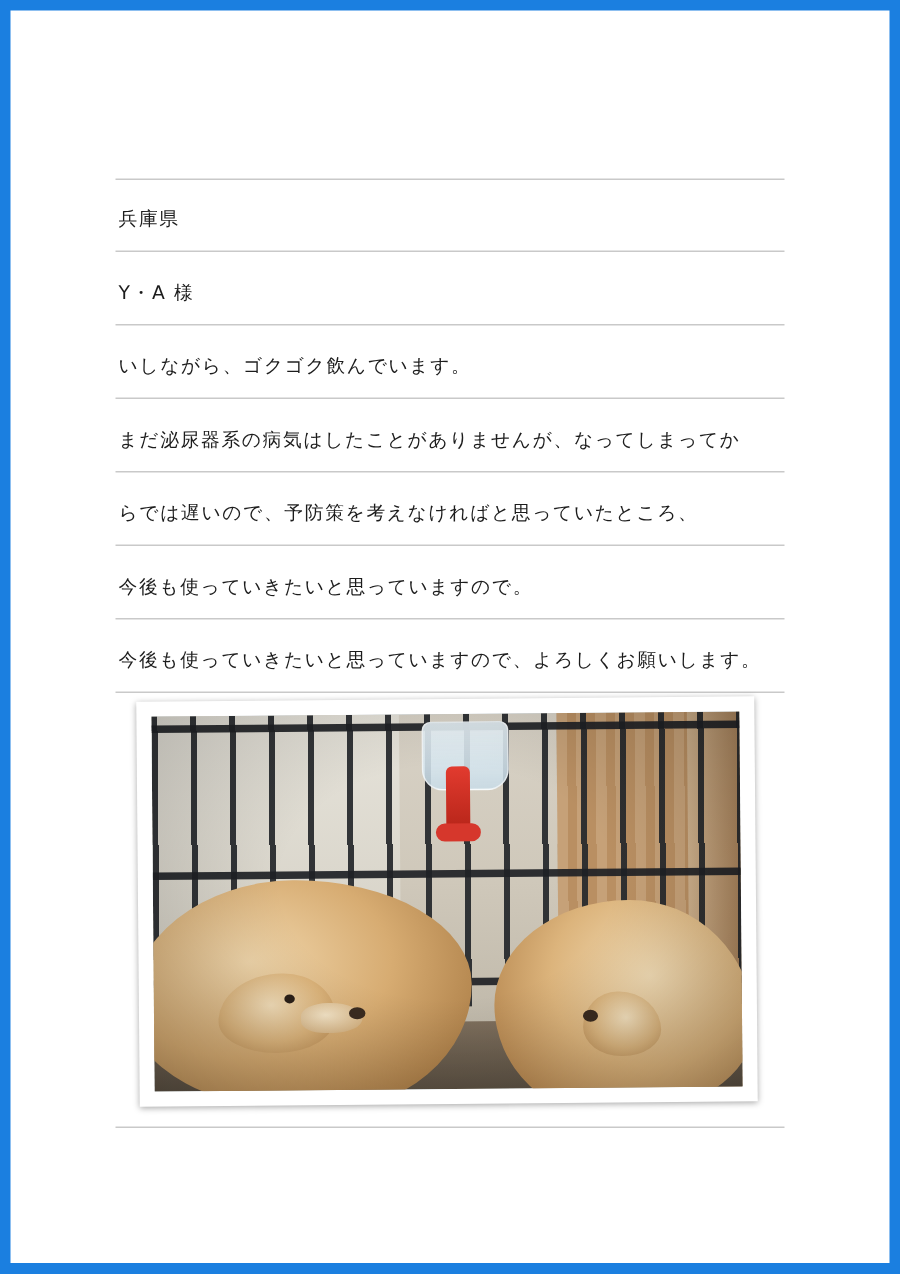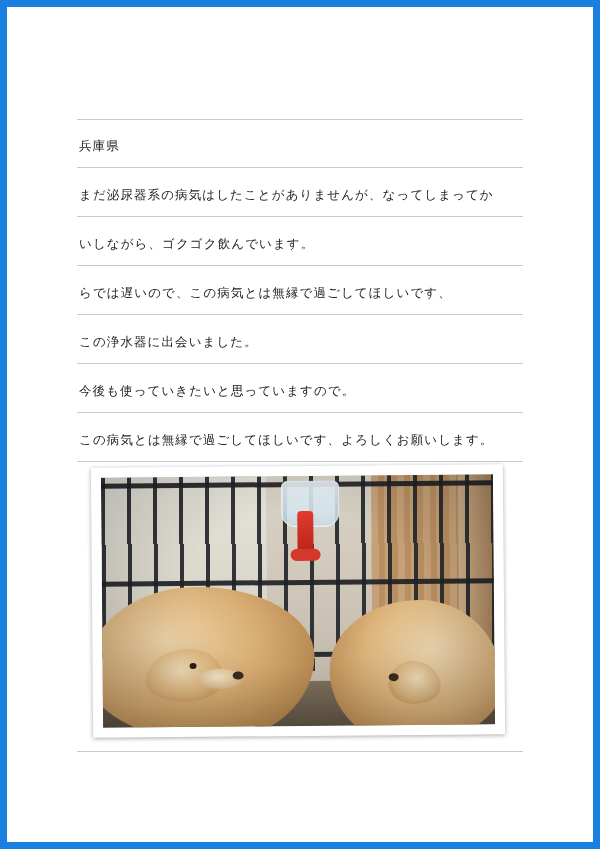--- a/index.html
+++ b/index.html
@@ -214,36 +214,36 @@
 </head>
 <body style="background: rgb(27, 127, 224);">
 
 <div class="page">
   <div class="sheet">
 
     <div class="line">
       <span class="txt">兵庫県</span>
     </div>
     <div class="line">
+      <span class="txt">Y・A 様</span>
+    </div>
+    <div class="line">
+      <span class="txt">いしながら、ゴクゴク飲んでいます。</span>
+    </div>
+    <div class="line">
       <span class="txt">まだ泌尿器系の病気はしたことがありませんが、なってしまってか</span>
     </div>
     <div class="line">
-      <span class="txt">いしながら、ゴクゴク飲んでいます。</span>
-    </div>
-    <div class="line">
-      <span class="txt">らでは遅いので、この病気とは無縁で過ごしてほしいです、</span>
-    </div>
-    <div class="line">
-      <span class="txt">この浄水器に出会いました。</span>
+      <span class="txt">らでは遅いので、予防策を考えなければと思っていたところ、</span>
     </div>
     <div class="line">
       <span class="txt">今後も使っていきたいと思っていますので。</span>
     </div>
     <div class="line">
-      <span class="txt">この病気とは無縁で過ごしてほしいです、よろしくお願いします。</span>
+      <span class="txt">今後も使っていきたいと思っていますので、よろしくお願いします。</span>
     </div>
 
     <div class="photo-line">
       <div class="photo-frame">
         <div class="photo" title="two golden retriever dogs drinking from a water dispenser in a cage">
           <div class="ph-wall"></div>
           <div class="ph-winwall"></div>
           <div class="ph-wood"></div>
           <div class="ph-wood2"></div>
           <div class="ph-floor"></div>

